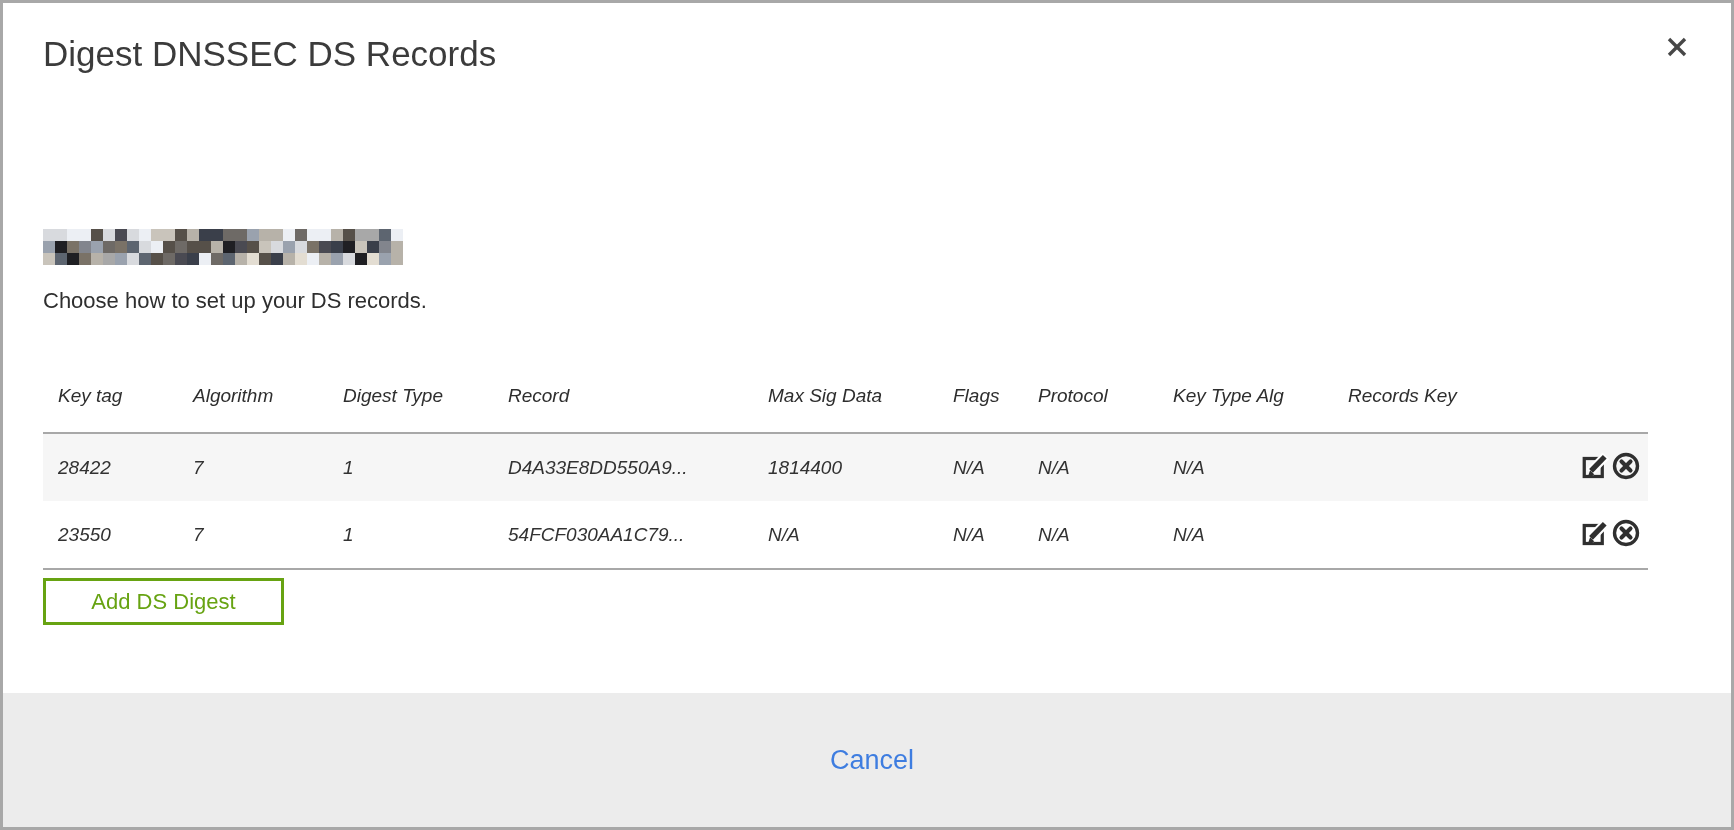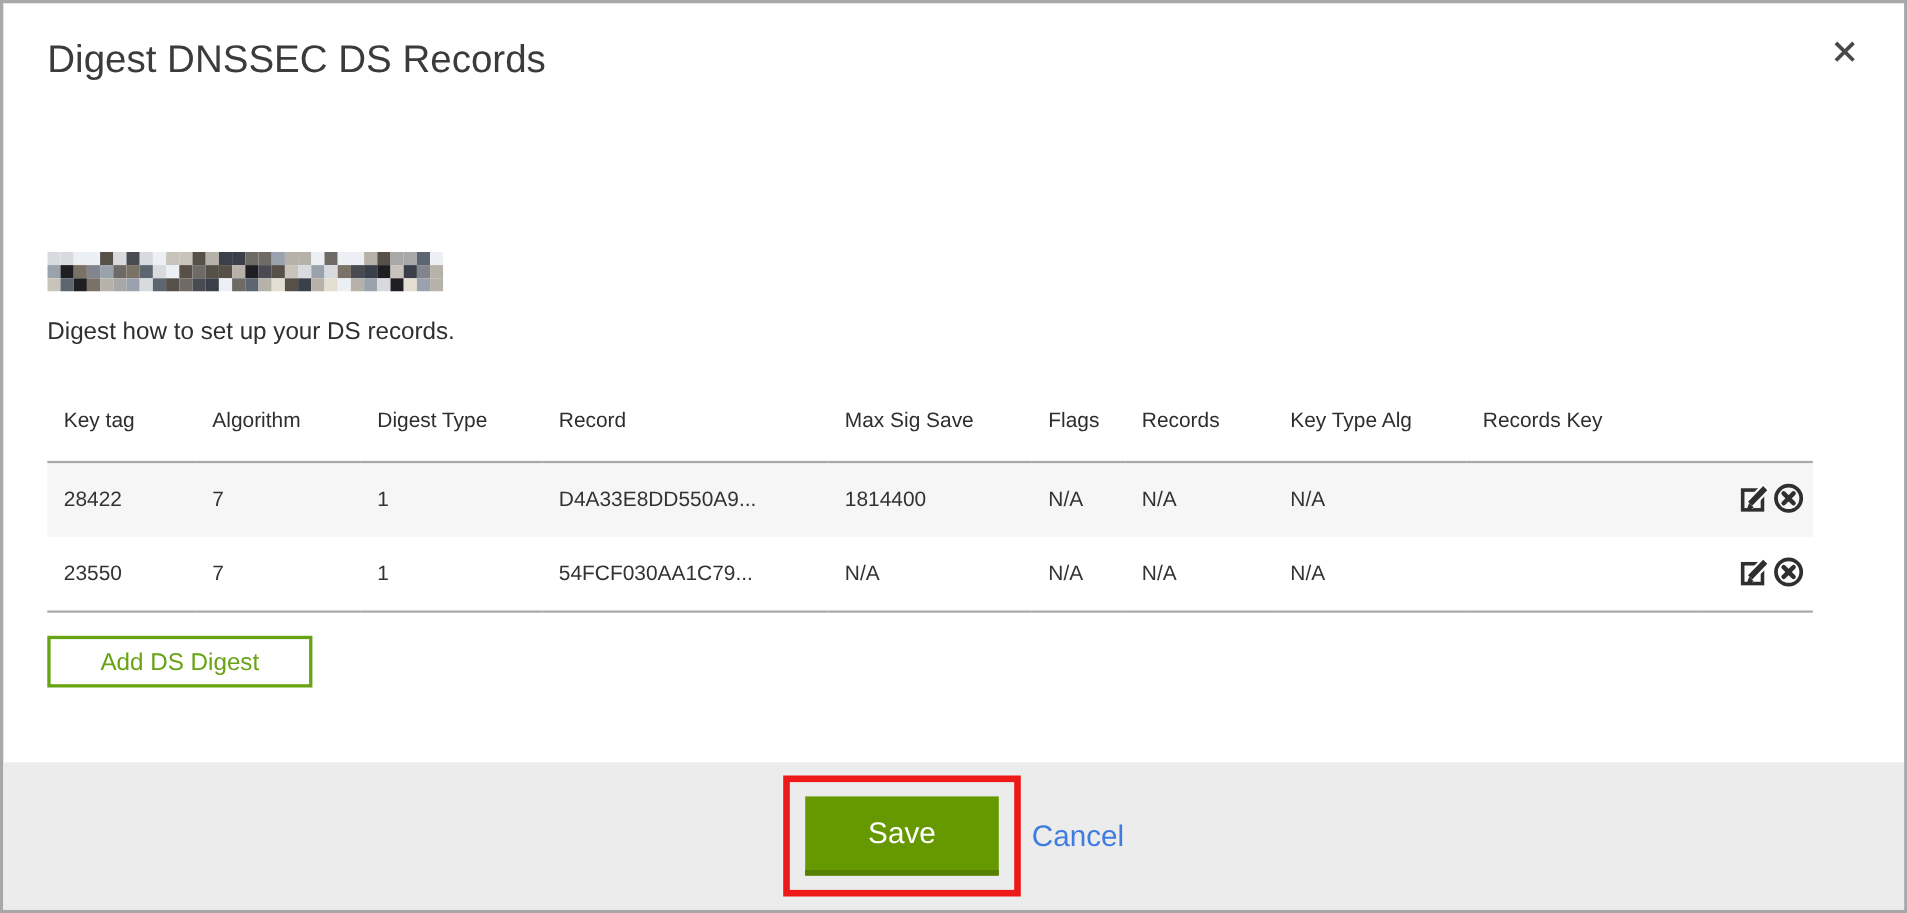--- a/index.html
+++ b/index.html
@@ -33,25 +33,26 @@
     font-size: 0; line-height: 0; overflow: hidden;
   }
   .domain-redacted .px { display: inline-block; width: 12px; height: 12px; }
 
   .instruction {
     position: absolute; left: 40px; top: 285px;
     font-size: 22px; color: #2f2f2f; margin: 0;
   }
 
   table.ds-table {
-    position: absolute; left: 40px; top: 343px;
+    position: absolute; left: 40px; top: 356px;
     width: 1605px;
     border-collapse: collapse; table-layout: fixed;
     font-size: 19px; color: var(--text-dark, #323232);
     border-bottom: 2px solid var(--border-gray, #a8a8a8);
+    font-style: italic;
   }
   .ds-table thead th {
     height: 73px; text-align: left; font-weight: normal;
     padding: 0 0 0 15px; vertical-align: middle; color: #2e2e2e;
   }
   .ds-table tbody tr { height: 68px; }
   .ds-table tbody tr.row-alt {
     background: var(--row-alt-bg, #f6f6f6);
     border-top: 2px solid var(--border-gray, #a8a8a8);
   }
@@ -111,44 +112,44 @@
   <span style="display:flex;">
     <svg width="26" height="26" viewBox="0 0 26 26">
       <line x1="5" y1="5" x2="21" y2="21" stroke="#474747" stroke-width="3.4"></line>
       <line x1="21" y1="5" x2="5" y2="21" stroke="#474747" stroke-width="3.4"></line>
     </svg>
   </span>
 </button>
 
 <div class="domain-redacted" id="domain-redacted"><span class="px" style="width: 12px; height: 12px; background: rgb(216, 218, 222);"></span><span class="px" style="width: 12px; height: 12px; background: rgb(216, 218, 222);"></span><span class="px" style="width: 12px; height: 12px; background: rgb(236, 239, 244);"></span><span class="px" style="width: 12px; height: 12px; background: rgb(236, 239, 244);"></span><span class="px" style="width: 12px; height: 12px; background: rgb(86, 80, 73);"></span><span class="px" style="width: 12px; height: 12px; background: rgb(216, 218, 222);"></span><span class="px" style="width: 12px; height: 12px; background: rgb(74, 74, 82);"></span><span class="px" style="width: 12px; height: 12px; background: rgb(216, 218, 222);"></span><span class="px" style="width: 12px; height: 12px; background: rgb(236, 239, 244);"></span><span class="px" style="width: 12px; height: 12px; background: rgb(201, 196, 187);"></span><span class="px" style="width: 12px; height: 12px; background: rgb(201, 196, 187);"></span><span class="px" style="width: 12px; height: 12px; background: rgb(86, 80, 73);"></span><span class="px" style="width: 12px; height: 12px; background: rgb(183, 178, 169);"></span><span class="px" style="width: 12px; height: 12px; background: rgb(58, 63, 74);"></span><span class="px" style="width: 12px; height: 12px; background: rgb(58, 63, 74);"></span><span class="px" style="width: 12px; height: 12px; background: rgb(110, 106, 102);"></span><span class="px" style="width: 12px; height: 12px; background: rgb(110, 106, 102);"></span><span class="px" style="width: 12px; height: 12px; background: rgb(154, 162, 174);"></span><span class="px" style="width: 12px; height: 12px; background: rgb(183, 178, 169);"></span><span class="px" style="width: 12px; height: 12px; background: rgb(183, 178, 169);"></span><span class="px" style="width: 12px; height: 12px; background: rgb(236, 239, 244);"></span><span class="px" style="width: 12px; height: 12px; background: rgb(110, 106, 102);"></span><span class="px" style="width: 12px; height: 12px; background: rgb(236, 239, 244);"></span><span class="px" style="width: 12px; height: 12px; background: rgb(236, 239, 244);"></span><span class="px" style="width: 12px; height: 12px; background: rgb(183, 178, 169);"></span><span class="px" style="width: 12px; height: 12px; background: rgb(86, 80, 73);"></span><span class="px" style="width: 12px; height: 12px; background: rgb(168, 168, 168);"></span><span class="px" style="width: 12px; height: 12px; background: rgb(168, 168, 168);"></span><span class="px" style="width: 12px; height: 12px; background: rgb(93, 101, 112);"></span><span class="px" style="width: 12px; height: 12px; background: rgb(236, 239, 244);"></span><span class="px" style="width: 12px; height: 12px; background: rgb(154, 162, 174);"></span><span class="px" style="width: 12px; height: 12px; background: rgb(31, 31, 35);"></span><span class="px" style="width: 12px; height: 12px; background: rgb(122, 114, 103);"></span><span class="px" style="width: 12px; height: 12px; background: rgb(130, 133, 141);"></span><span class="px" style="width: 12px; height: 12px; background: rgb(154, 162, 174);"></span><span class="px" style="width: 12px; height: 12px; background: rgb(110, 106, 102);"></span><span class="px" style="width: 12px; height: 12px; background: rgb(122, 114, 103);"></span><span class="px" style="width: 12px; height: 12px; background: rgb(93, 101, 112);"></span><span class="px" style="width: 12px; height: 12px; background: rgb(216, 218, 222);"></span><span class="px" style="width: 12px; height: 12px; background: rgb(236, 239, 244);"></span><span class="px" style="width: 12px; height: 12px; background: rgb(86, 80, 73);"></span><span class="px" style="width: 12px; height: 12px; background: rgb(110, 106, 102);"></span><span class="px" style="width: 12px; height: 12px; background: rgb(86, 80, 73);"></span><span class="px" style="width: 12px; height: 12px; background: rgb(86, 80, 73);"></span><span class="px" style="width: 12px; height: 12px; background: rgb(183, 178, 169);"></span><span class="px" style="width: 12px; height: 12px; background: rgb(31, 31, 35);"></span><span class="px" style="width: 12px; height: 12px; background: rgb(74, 74, 82);"></span><span class="px" style="width: 12px; height: 12px; background: rgb(86, 80, 73);"></span><span class="px" style="width: 12px; height: 12px; background: rgb(201, 196, 187);"></span><span class="px" style="width: 12px; height: 12px; background: rgb(216, 218, 222);"></span><span class="px" style="width: 12px; height: 12px; background: rgb(154, 162, 174);"></span><span class="px" style="width: 12px; height: 12px; background: rgb(216, 218, 222);"></span><span class="px" style="width: 12px; height: 12px; background: rgb(122, 114, 103);"></span><span class="px" style="width: 12px; height: 12px; background: rgb(74, 74, 82);"></span><span class="px" style="width: 12px; height: 12px; background: rgb(58, 63, 74);"></span><span class="px" style="width: 12px; height: 12px; background: rgb(31, 31, 35);"></span><span class="px" style="width: 12px; height: 12px; background: rgb(201, 196, 187);"></span><span class="px" style="width: 12px; height: 12px; background: rgb(58, 63, 74);"></span><span class="px" style="width: 12px; height: 12px; background: rgb(130, 133, 141);"></span><span class="px" style="width: 12px; height: 12px; background: rgb(183, 178, 169);"></span><span class="px" style="width: 12px; height: 12px; background: rgb(201, 196, 187);"></span><span class="px" style="width: 12px; height: 12px; background: rgb(93, 101, 112);"></span><span class="px" style="width: 12px; height: 12px; background: rgb(31, 31, 35);"></span><span class="px" style="width: 12px; height: 12px; background: rgb(122, 114, 103);"></span><span class="px" style="width: 12px; height: 12px; background: rgb(183, 178, 169);"></span><span class="px" style="width: 12px; height: 12px; background: rgb(168, 168, 168);"></span><span class="px" style="width: 12px; height: 12px; background: rgb(154, 162, 174);"></span><span class="px" style="width: 12px; height: 12px; background: rgb(216, 218, 222);"></span><span class="px" style="width: 12px; height: 12px; background: rgb(93, 101, 112);"></span><span class="px" style="width: 12px; height: 12px; background: rgb(86, 80, 73);"></span><span class="px" style="width: 12px; height: 12px; background: rgb(110, 106, 102);"></span><span class="px" style="width: 12px; height: 12px; background: rgb(74, 74, 82);"></span><span class="px" style="width: 12px; height: 12px; background: rgb(58, 63, 74);"></span><span class="px" style="width: 12px; height: 12px; background: rgb(236, 239, 244);"></span><span class="px" style="width: 12px; height: 12px; background: rgb(110, 106, 102);"></span><span class="px" style="width: 12px; height: 12px; background: rgb(93, 101, 112);"></span><span class="px" style="width: 12px; height: 12px; background: rgb(183, 178, 169);"></span><span class="px" style="width: 12px; height: 12px; background: rgb(227, 221, 210);"></span><span class="px" style="width: 12px; height: 12px; background: rgb(86, 80, 73);"></span><span class="px" style="width: 12px; height: 12px; background: rgb(58, 63, 74);"></span><span class="px" style="width: 12px; height: 12px; background: rgb(183, 178, 169);"></span><span class="px" style="width: 12px; height: 12px; background: rgb(227, 221, 210);"></span><span class="px" style="width: 12px; height: 12px; background: rgb(236, 239, 244);"></span><span class="px" style="width: 12px; height: 12px; background: rgb(183, 178, 169);"></span><span class="px" style="width: 12px; height: 12px; background: rgb(154, 162, 174);"></span><span class="px" style="width: 12px; height: 12px; background: rgb(216, 218, 222);"></span><span class="px" style="width: 12px; height: 12px; background: rgb(31, 31, 35);"></span><span class="px" style="width: 12px; height: 12px; background: rgb(227, 221, 210);"></span><span class="px" style="width: 12px; height: 12px; background: rgb(154, 162, 174);"></span><span class="px" style="width: 12px; height: 12px; background: rgb(183, 178, 169);"></span></div>
 
-<p class="instruction">Digest how to set up your DS records.</p>
+<p class="instruction">Choose how to set up your DS records.</p>
 
 <table class="ds-table">
   <colgroup>
     <col style="width:135px">
       <col style="width:150px">
       <col style="width:165px">
     <col style="width:260px">
       <col style="width:185px">
       <col style="width:85px">
     <col style="width:135px">
       <col style="width:175px">
       <col style="width:215px">
     <col style="width:100px">
   </colgroup>
   <thead>
     <tr>
       <th>Key tag</th>
       <th>Algorithm</th>
       <th>Digest Type</th>
       <th>Record</th>
-      <th>Max Sig Save</th>
+      <th>Max Sig Data</th>
       <th>Flags</th>
-      <th>Records</th>
+      <th>Protocol</th>
       <th>Key Type Alg</th>
       <th>Records Key</th>
       <th></th>
     </tr>
   </thead>
   <tbody>
     <tr class="row-alt">
       <td>28422</td>
       <td>7</td>
       <td>1</td>
@@ -201,17 +202,14 @@
           </svg>
         </span></button>
       </td>
     </tr>
   </tbody>
 </table>
 
 <button class="add-btn">Add DS Digest</button>
 
 <div class="footer">
-  <div class="annotation-box">
-    <button class="save-btn">Save</button>
-  </div>
   <a class="cancel-link">Cancel</a>
 </div>
 
 </body></html>

